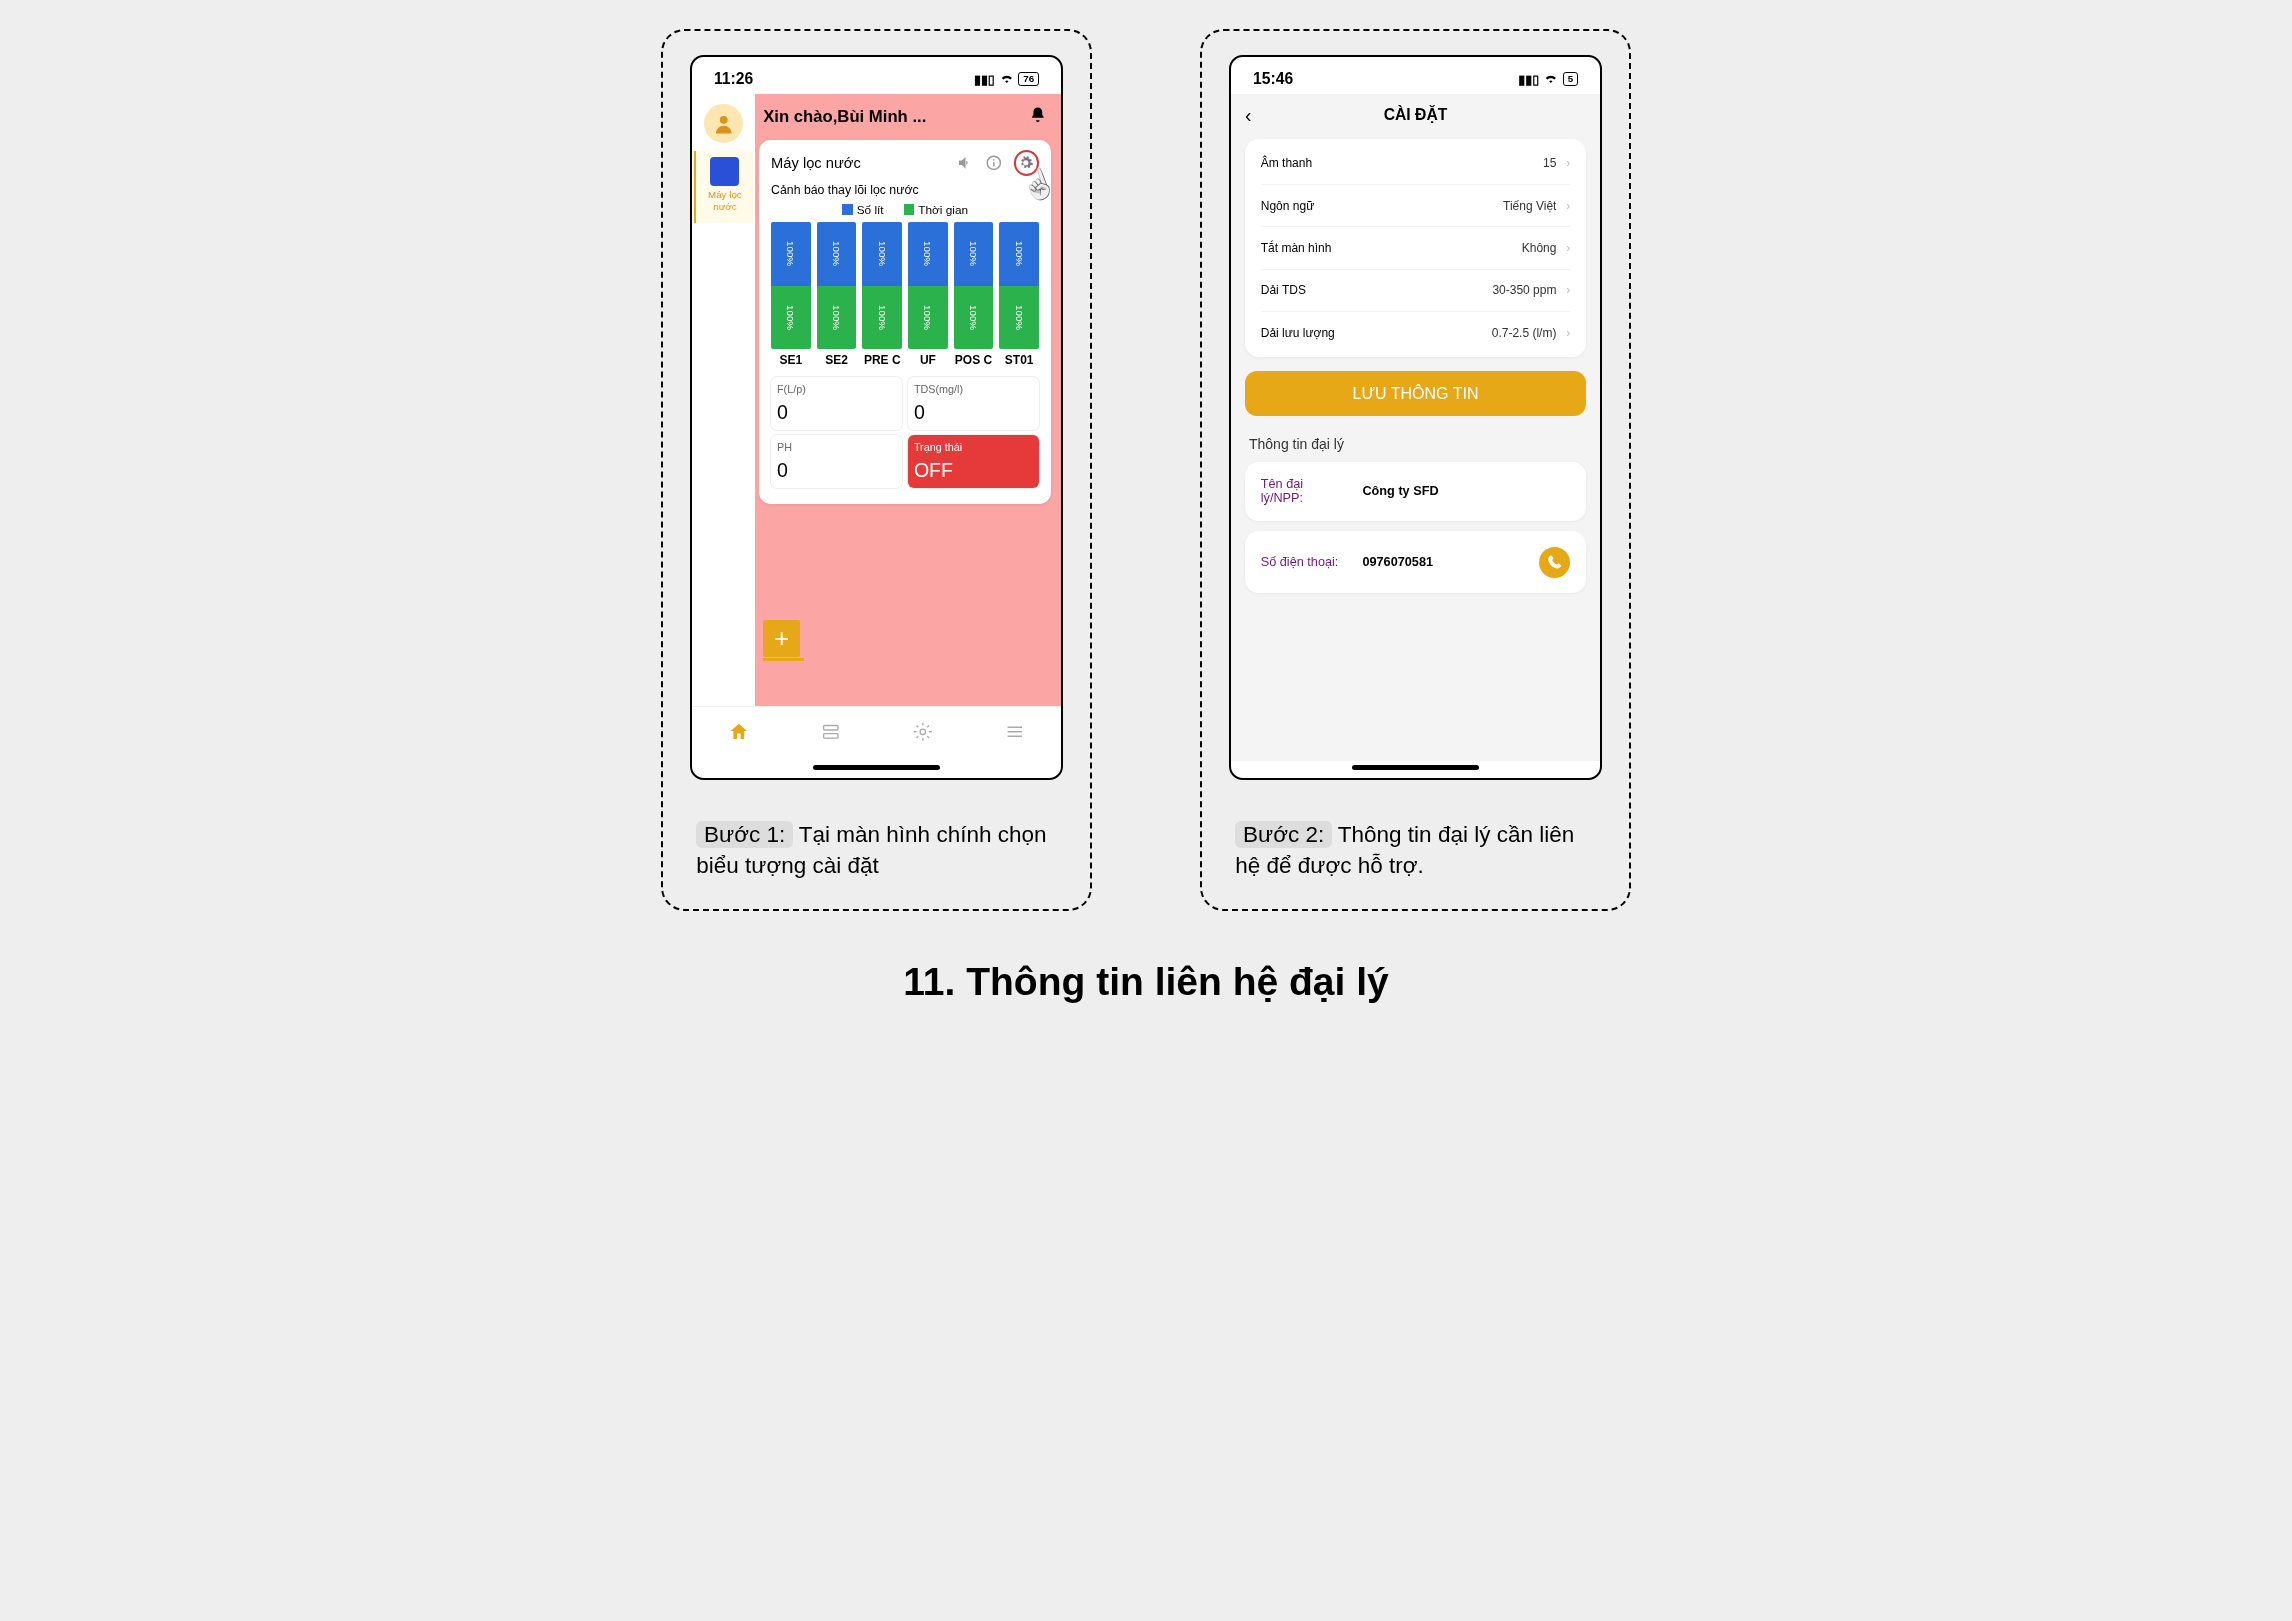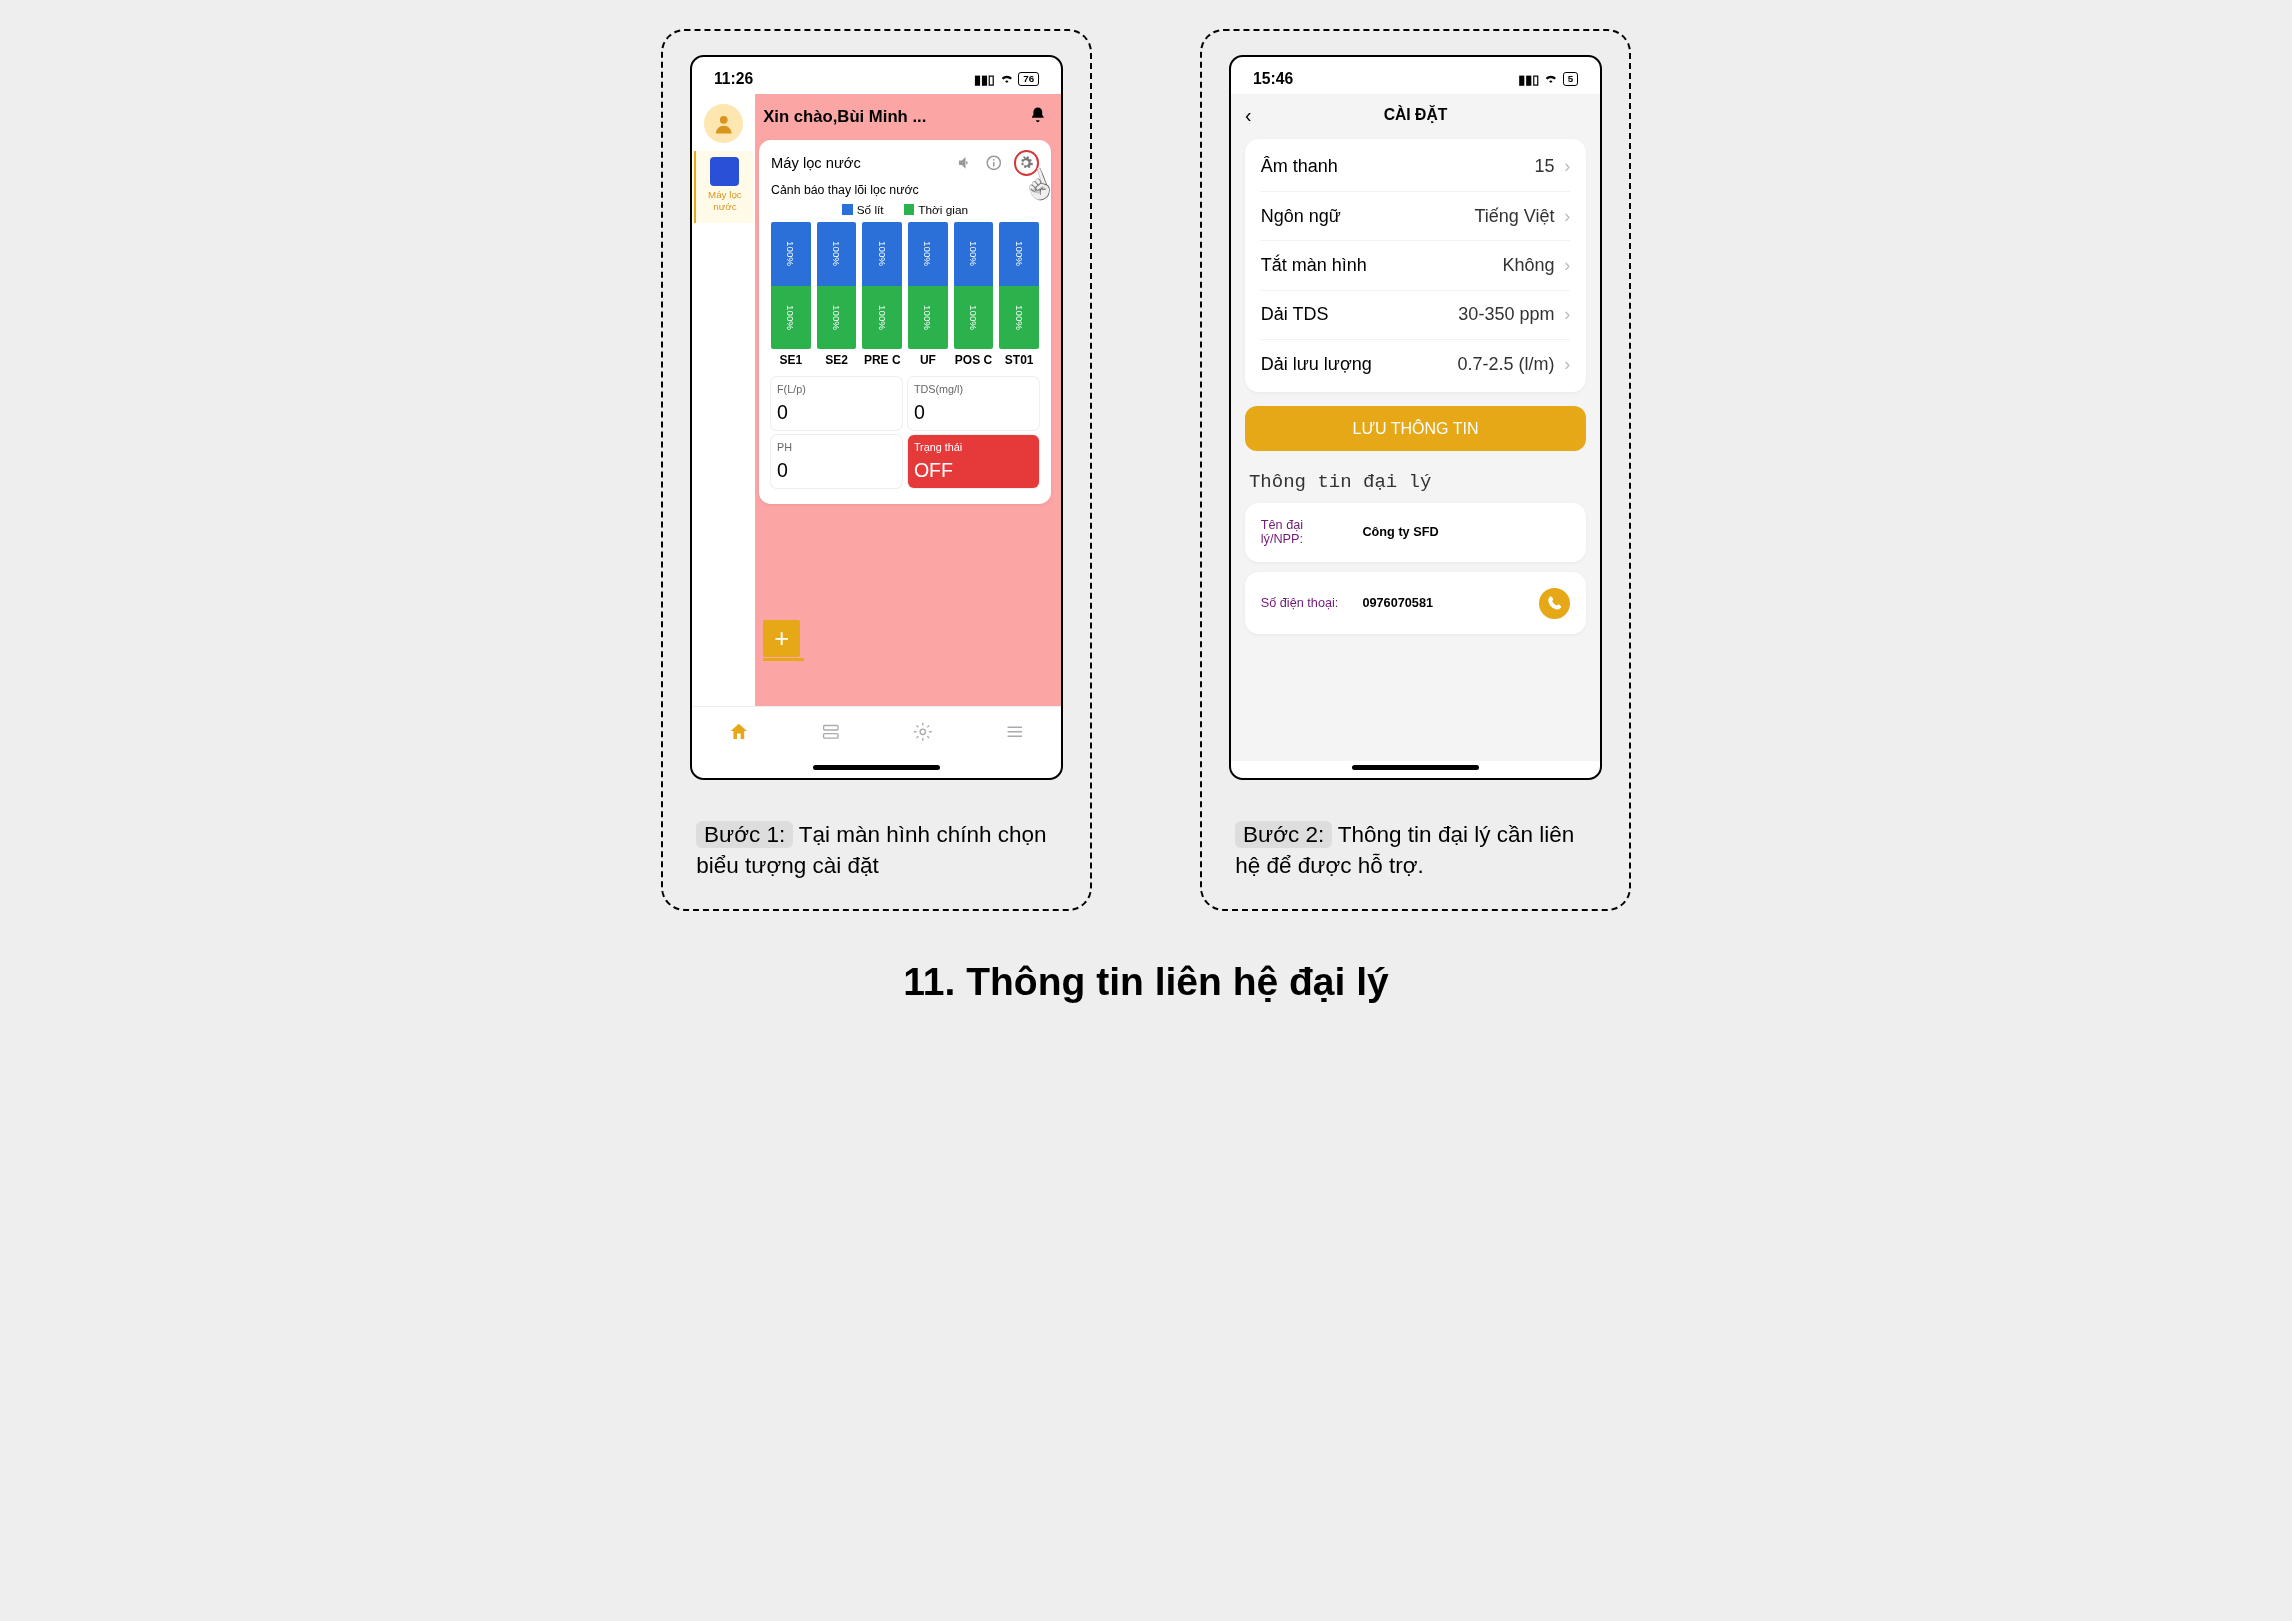--- a/index.html
+++ b/index.html
@@ -47,27 +47,27 @@
   .bottom-nav { height: 55px; display: flex; justify-content: space-around; align-items: center; border-top: 1px solid #eee; background:#fff; }
   .bottom-nav .nv { color: #aaa; font-size: 19.6px; }
   .bottom-nav .nv.active { color: #e6a817; }
   .home-ind { width: 127px; height: 4.9px; background: #000; border-radius: 2.9px; margin: 3.9px auto 7.8px; }
   
   .s2-body { flex: 1; background: #f4f4f4; padding: 0 13.7px; overflow: hidden; }
   .s2-head { display: flex; align-items: center; padding: 9.8px 0 11.8px; }
   .s2-head .back { font-size: 19.6px; width: 29px; }
   .s2-head .ttl { flex: 1; text-align: center; font-size: 15.7px; font-weight: 600; margin-left: -29px; }
   .s2-card { background: #fff; border-radius: 13.7px; padding: 3.9px 15.7px; margin-bottom: 13.7px; box-shadow: 0 1px 3.9px rgba(0,0,0,.05);}
-  .s2-row { display: flex; align-items: center; padding: 13.7px 0; border-bottom: 1px solid #f2f2f2; font-size: 18px; }
+  .s2-row { display: flex; align-items: center; padding: 13.7px 0; border-bottom: 1px solid #f2f2f2; font-size: 12px; }
   .s2-row:last-child { border-bottom: none; }
   .s2-row .k { flex: 1; }
   .s2-row .v { color: #333; margin-right: 9.8px; }
   .s2-row .chev { color: #bbb; }
   .save-btn { background: #e6a817; color: #fff; text-align: center; padding: 13.7px; border-radius: 12px; font-size: 16px; margin-bottom: 19.6px; }
-  .section-title { font-size: 19px; padding: 0 3.9px 9.8px; color: #333; font-family: Liberation Mono, monospace; }
+  .section-title { font-size: 14px; padding: 0 3.9px 9.8px; color: #333; }
   .info-card { background: #fff; border-radius: 13.7px; padding: 15.7px; margin-bottom: 9.8px; display: flex; align-items: center; gap: 13.7px; font-size: 12.7px; box-shadow: 0 1px 3.9px rgba(0,0,0,.05);}
   .info-card .ik { color: #701a75; width: 88px; }
   .info-card .iv { flex: 1; font-weight: 600; }
   .phone-circ { width: 31px; height: 31px; border-radius: 50%; background: #e6a817; color: #fff; display:flex; align-items:center; justify-content:center; }
   .caption { margin-top: 39px; font-size: 22.5px; line-height: 1.4; padding: 0 5.9px; }
   .cap-pill { background: #ddd; border-radius: 5.9px; padding: 1px 7.8px; font-weight: 400; }
   .page-footer { text-align: center; font-size: 39px; font-weight: 800; margin-top: 49px; color:#000; }
 </style>
 </head>
 <body>

